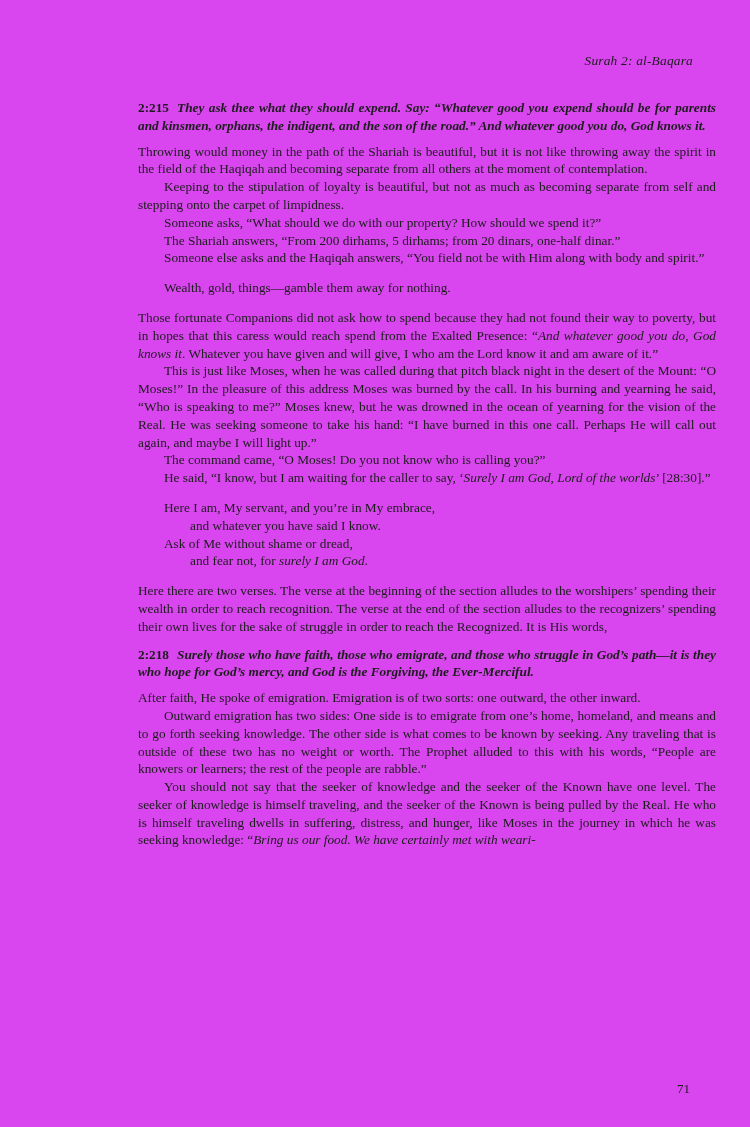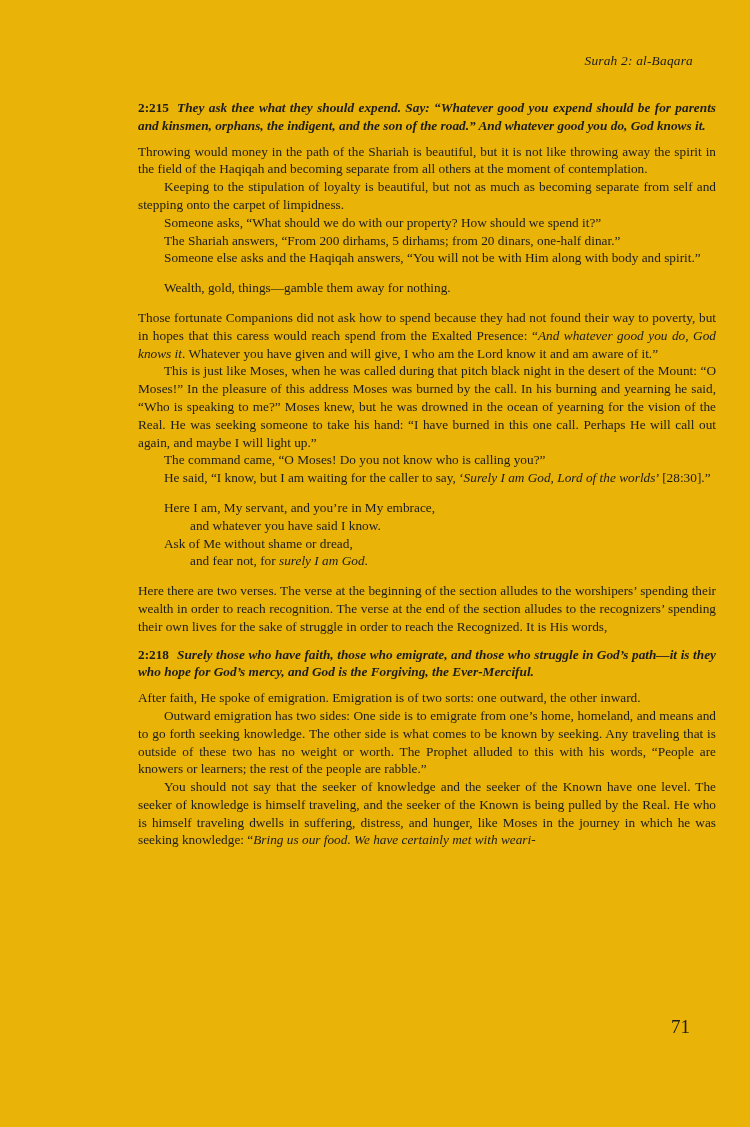--- a/index.html
+++ b/index.html
@@ -4,21 +4,21 @@
 <style>
   html, body {
     margin: 0;
     padding: 0;
     background: #ffffff;
   }
   .page {
     position: relative;
     width: 750px;
     height: 1127px;
-    background: #eab308;
+    background: #d946ef;
     font-family: "Liberation Serif", "DejaVu Serif", serif;
     color: #1c1c1c;
     overflow: hidden;
   }
   .running-header {
     position: absolute;
     top: 53px;
     right: 57px;
     font-style: italic;
     font-size: 13.4px;
@@ -47,42 +47,42 @@
     padding-right: 8px;
   }
   .vh.vh-mid { margin-top: 10px; }
   .poem {
     margin: 12px 0 12px 26px;
     text-align: left;
   }
   .poem .l2 { margin-left: 26px; }
   .page-number {
     position: absolute;
-    top: 1016px;
+    top: 1081px;
     right: 60px;
-    font-size: 19px;
+    font-size: 13px;
   }
   i { font-style: italic; }
 </style>
 </head>
 <body>
 
 <div class="page">
 
   <div class="running-header">Surah 2: al-Baqara</div>
 
   <main class="text-block">
 
     <p class="vh"><span class="vnum">2:215</span><span class="vtxt">They ask thee what they should expend. Say: “Whatever good you expend should be for parents and kinsmen, orphans, the indigent, and the son of the road.” And whatever good you do, God knows it.</span></p>
 
     <p class="flush">Throwing would money in the path of the Shariah is beautiful, but it is not like throwing away the spirit in the field of the Haqiqah and becoming separate from all others at the moment of contemplation.</p>
     <p class="ind">Keeping to the stipulation of loyalty is beautiful, but not as much as becoming separate from self and stepping onto the carpet of limpidness.</p>
     <p class="ind">Someone asks, “What should we do with our property?  How should we spend it?”</p>
     <p class="ind">The Shariah answers, “From 200 dirhams, 5 dirhams; from 20 dinars, one-half dinar.”</p>
-    <p class="ind">Someone else asks and the Haqiqah answers, “You will not be with Him along with body and spirit.”</p>
+    <p class="ind">Someone else asks and the Haqiqah answers, “You field not be with Him along with body and spirit.”</p>
 
     <div class="poem">
       <div class="l1">Wealth, gold, things—gamble them away for nothing.</div>
     </div>
 
     <p class="flush"><span>Those fortunate Companions did not ask how to spend because they had not found their way to poverty, but in hopes that this caress would reach spend from the Exalted Presence:  “</span><i>And whatever good you do, God knows it</i><span>.  Whatever you have given and will give, I who am the Lord know it and am aware of it.”</span></p>
 
     <p class="ind">This is just like Moses, when he was called during that pitch black night in the desert of the Mount:  “O Moses!”  In the pleasure of this address Moses was burned by the call.  In his burning and yearning he said, “Who is speaking to me?”  Moses knew, but he was drowned in the ocean of yearning for the vision of the Real.  He was seeking someone to take his hand:  “I have burned in this one call.  Perhaps He will call out again, and maybe I will light up.”</p>
     <p class="ind">The command came, “O Moses!  Do you not know who is calling you?”</p>
 

